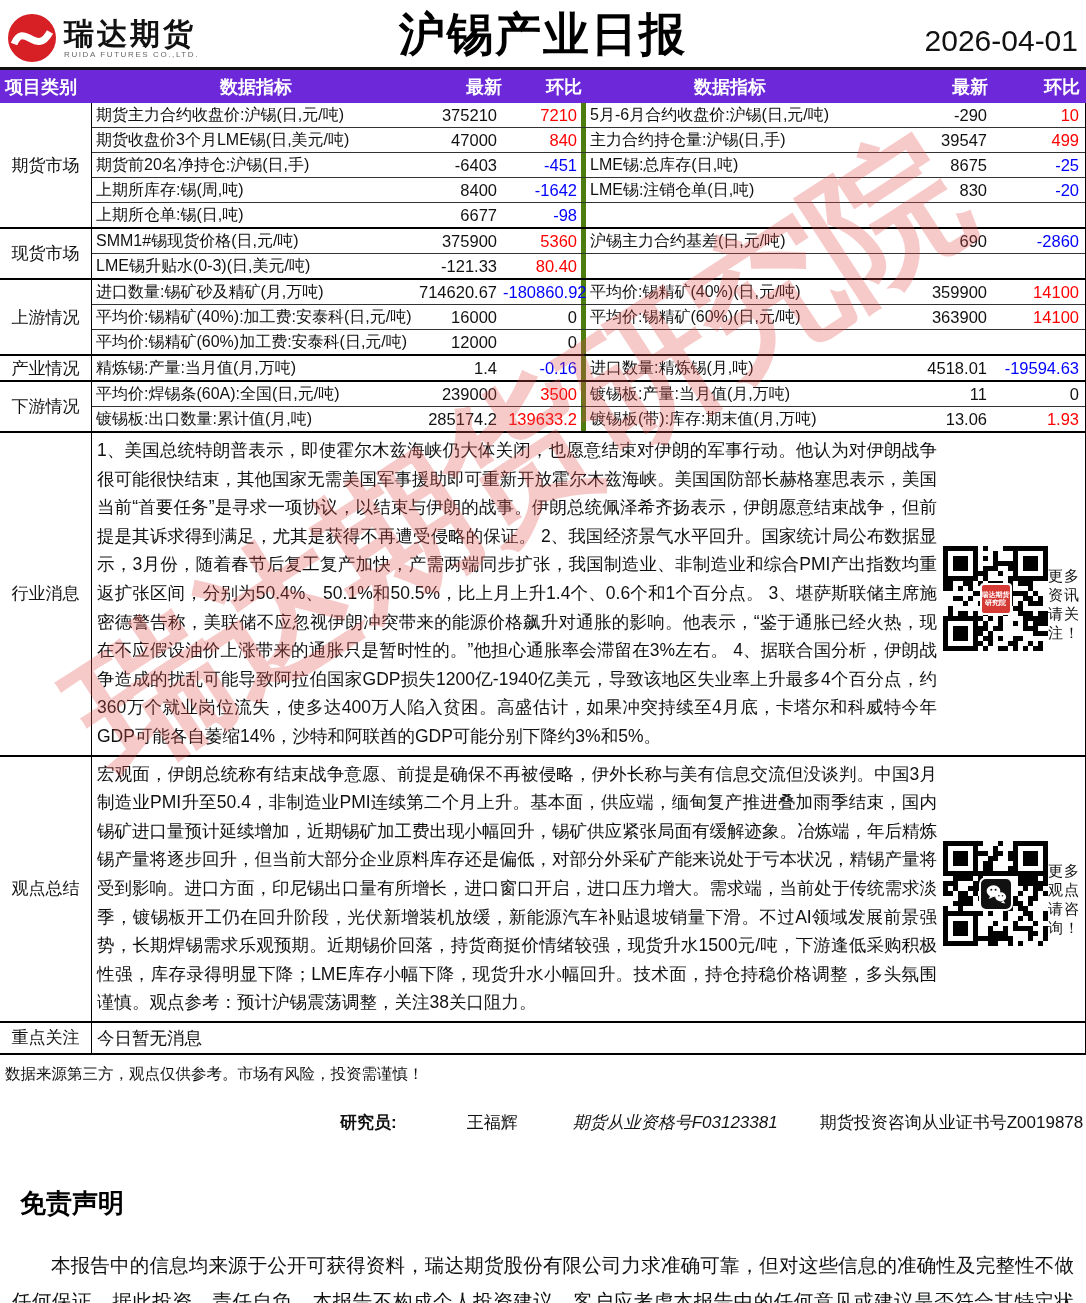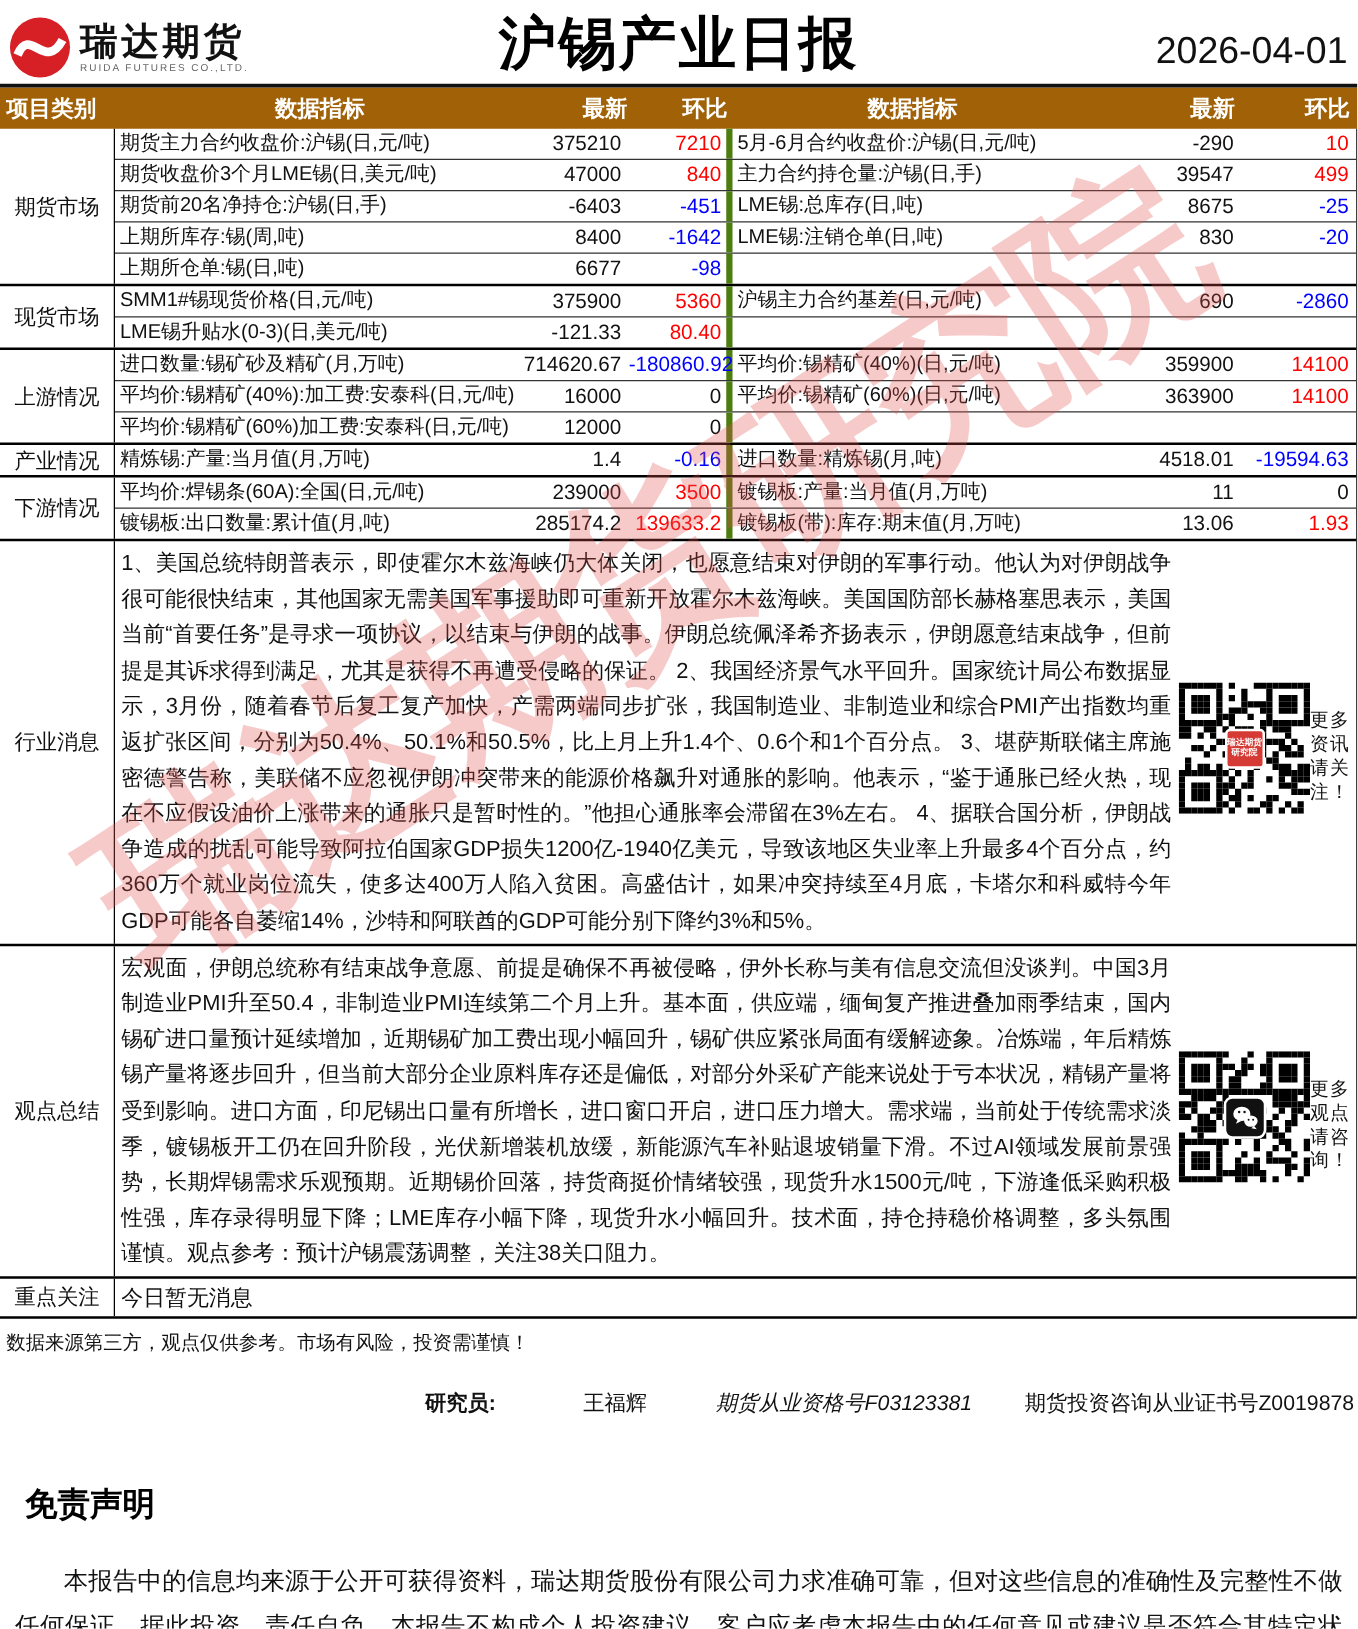--- a/index.html
+++ b/index.html
@@ -11,21 +11,21 @@
   .hdr { position:relative; height:70px; border-bottom:3px solid #111; }
   .logo { position:absolute; left:6px; top:12px; display:flex; align-items:center; }
   .logo-mark { width:52px; height:52px; }
   .logo-txt { margin-left:6px; }
   .logo-cn { font-size:30px; font-weight:bold; color:#111; letter-spacing:3px; line-height:32px; }
   .logo-en { font-size:8px; color:#666; letter-spacing:1.6px; }
   .rpt-title { position:absolute; left:0; right:0; top:4px; text-align:center; font-size:46px; font-weight:bold; color:#000; letter-spacing:2px; }
   .rpt-date { position:absolute; right:8px; top:24px; font-size:30px; color:#111; }
 
   
-  .thead { display:flex; background:#a16207; color:#fff; font-weight:bold; font-size:18px; height:33px; align-items:center; }
+  .thead { display:flex; background:#6d28d9; color:#fff; font-weight:bold; font-size:18px; height:33px; align-items:center; }
   .thead .c-cat { width:92px; padding-left:5px; }
   .h1 { width:494px; display:flex; }
   .h2 { flex:1; display:flex; }
   .c-lab { flex:1; text-align:center; }
   .c-new { width:88px; text-align:right; padding-right:6px; }
   .c-chg { width:78px; text-align:right; padding-right:4px; }
   .h2 .c-new { width:120px; }
   .h2 .c-chg { width:92px; padding-right:6px; }
 
   

